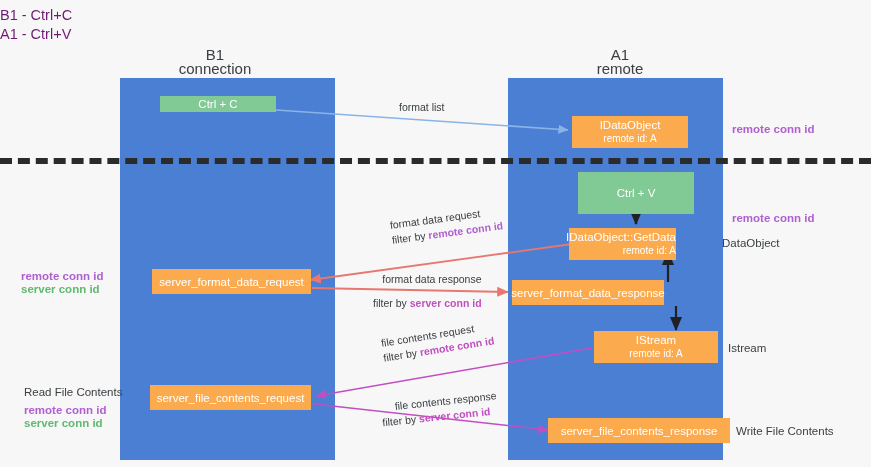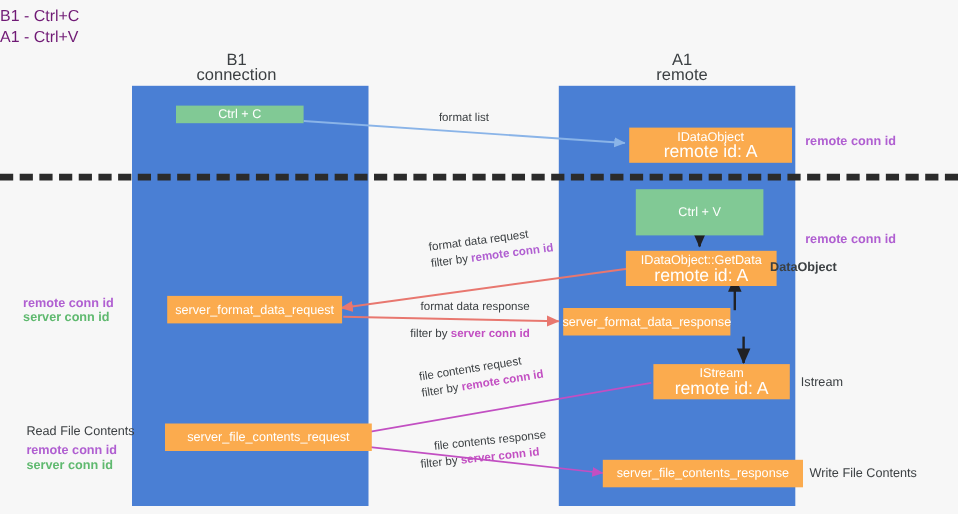--- a/index.html
+++ b/index.html
@@ -57,21 +57,21 @@
     flex-direction: column;
     align-items: center;
     justify-content: center;
     color: #ffffff;
     font-size: 11.5px;
     line-height: 14px;
     text-align: center;
   }
   .node.green { background: #81c995; }
   .node.orange { background: #fbab4e; }
-  .node .l2 { font-size: 16px; }
+  .node .l2 { font-size: 10px; }
 
   
   .ann {
     font-size: 11.5px;
     line-height: 14px;
     color: #3c4043;
     white-space: nowrap;
   }
   .ann.bold { font-weight: bold; }
   .purple { color: #b05fd1; font-weight: bold; }
@@ -147,48 +147,48 @@
 
     <path d="M592,348 L316,396" stroke="#c24fc2" stroke-width="1.6" fill="none" marker-end="url(#ah-mag)"></path>
 
     <path d="M314,404 L548,430" stroke="#c24fc2" stroke-width="1.6" fill="none" marker-end="url(#ah-mag)"></path>
   </svg>
 
   <div class="abs node green" style="left:160px; top:96px; width:116px; height:16px;">
     <div>Ctrl + C</div>
   </div>
 
-  <div class="abs node orange" style="left:572px; top:116px; width:148px; height:32px;">
+  <div class="abs node orange" style="left:572px; top:116px; width:116px; height:32px;">
     <div>IDataObject</div>
     <div class="l2">remote id: A</div>
   </div>
 
   <div class="abs node green" style="left:578px; top:172px; width:116px; height:42px;">
     <div>Ctrl + V</div>
   </div>
 
-  <div class="abs node orange" style="left:569px; top:228px; width:137px; height:32px;">
+  <div class="abs node orange" style="left:569px; top:228px; width:107px; height:32px;align-items:flex-end;">
     <div>IDataObject::GetData</div>
     <div class="l2">remote id: A</div>
   </div>
 
   <div class="abs node orange" style="left:152px; top:269px; width:159px; height:25px;">
     <div>server_format_data_request</div>
   </div>
 
   <div class="abs node orange" style="left:512px; top:280px; width:152px; height:25px;">
     <div>server_format_data_response</div>
   </div>
 
   <div class="abs node orange" style="left:594px; top:331px; width:124px; height:32px;">
     <div>IStream</div>
     <div class="l2">remote id: A</div>
   </div>
 
-  <div class="abs node orange" style="left:150px; top:385px; width:188px; height:25px;">
+  <div class="abs node orange" style="left:150px; top:385px; width:161px; height:25px;">
     <div>server_file_contents_request</div>
   </div>
 
   <div class="abs node orange" style="left:548px; top:418px; width:182px; height:25px;">
     <div>server_file_contents_response</div>
   </div>
 
   <div class="abs divider"></div>
 
   <div class="abs elabel" style="left:399px; top:100px;">
@@ -212,21 +212,21 @@
 
   <div class="abs elabel" style="left:394px; top:399px; transform:rotate(-6deg); transform-origin:left top;">
     <div>file contents response</div>
     <div style="margin-left:-14px;"><span>filter by </span><span class="hl magenta">server conn id</span></div>
   </div>
 
   <div class="abs ann bold purple" style="left:732px; top:122px;">remote conn id</div>
 
   <div class="abs ann bold purple" style="left:732px; top:211px;">remote conn id</div>
 
-  <div class="abs ann" style="left:700px; top:236px;font-weight:bold;">DataObject</div>
+  <div class="abs ann" style="left:722px; top:236px;">DataObject</div>
 
   <div class="abs ann" style="left:728px; top:341px;">Istream</div>
 
   <div class="abs ann" style="left:736px; top:424px;">Write File Contents</div>
 
   <div class="abs ann bold purple" style="left:21px; top:269px;">remote conn id</div>
   <div class="abs ann bold green-t" style="left:21px; top:282px;">server conn id</div>
 
   <div class="abs ann" style="left:24px; top:385px;">Read File Contents</div>
   <div class="abs ann bold purple" style="left:24px; top:403px;">remote conn id</div>

